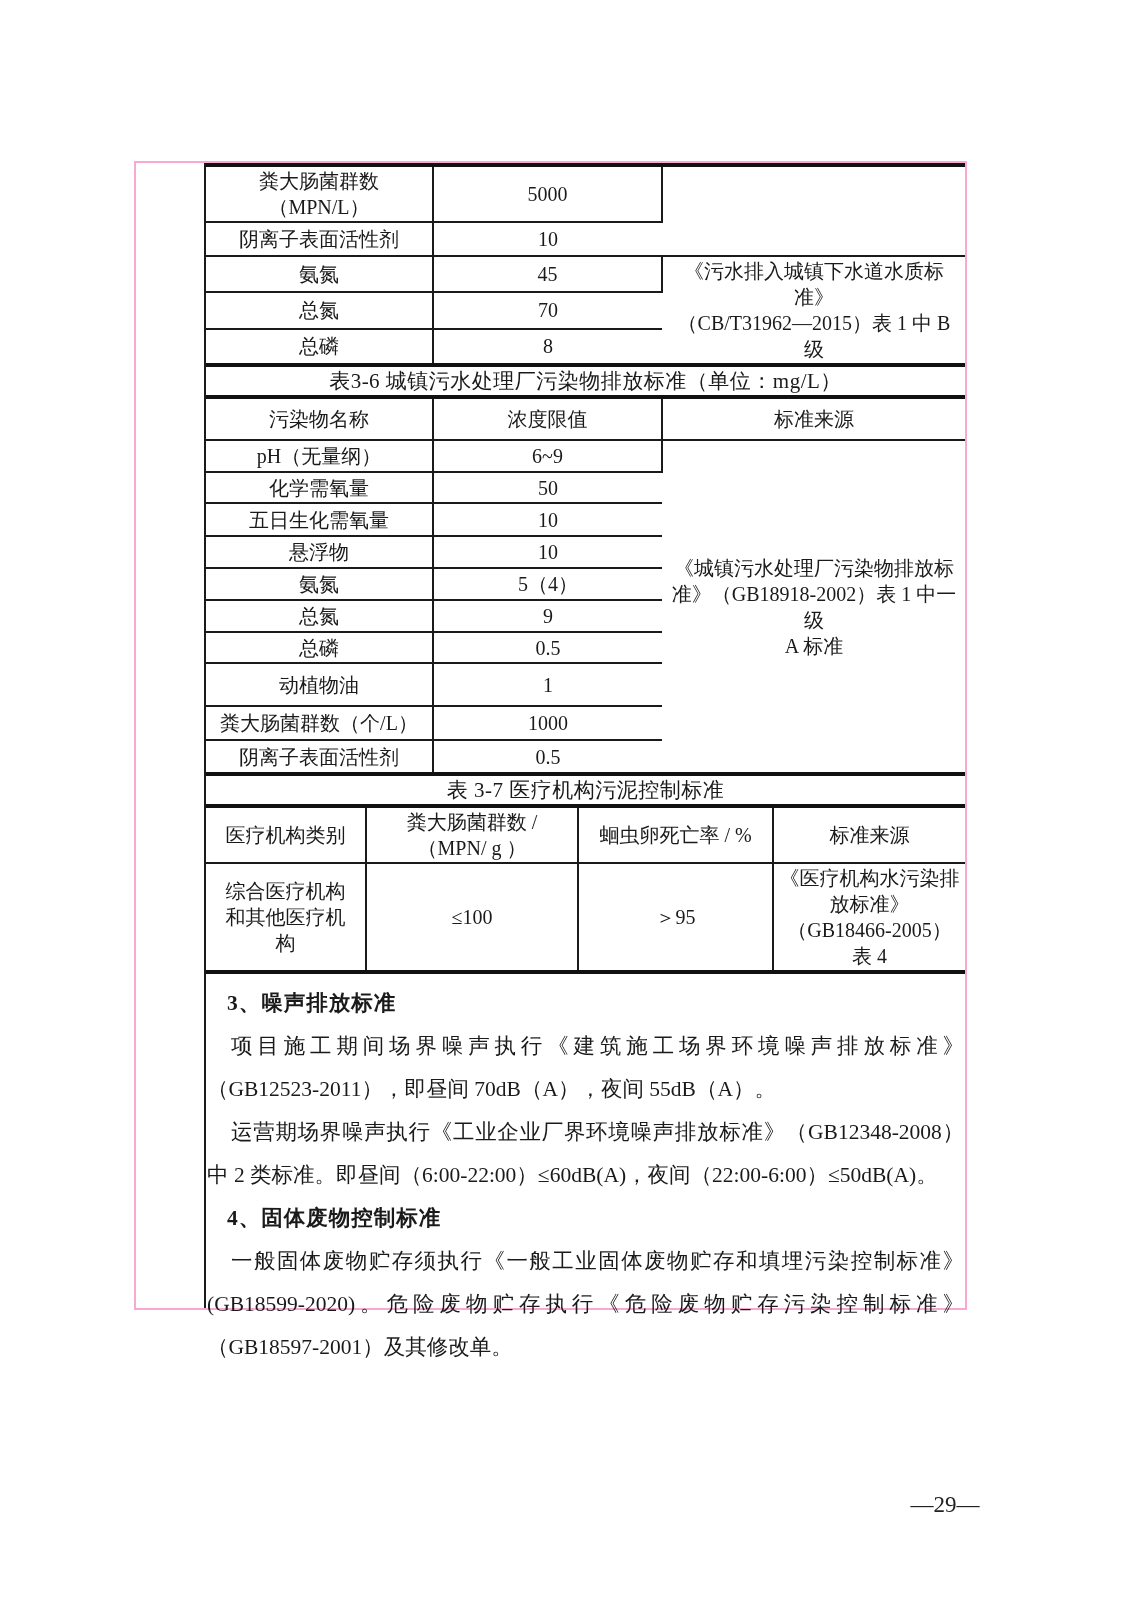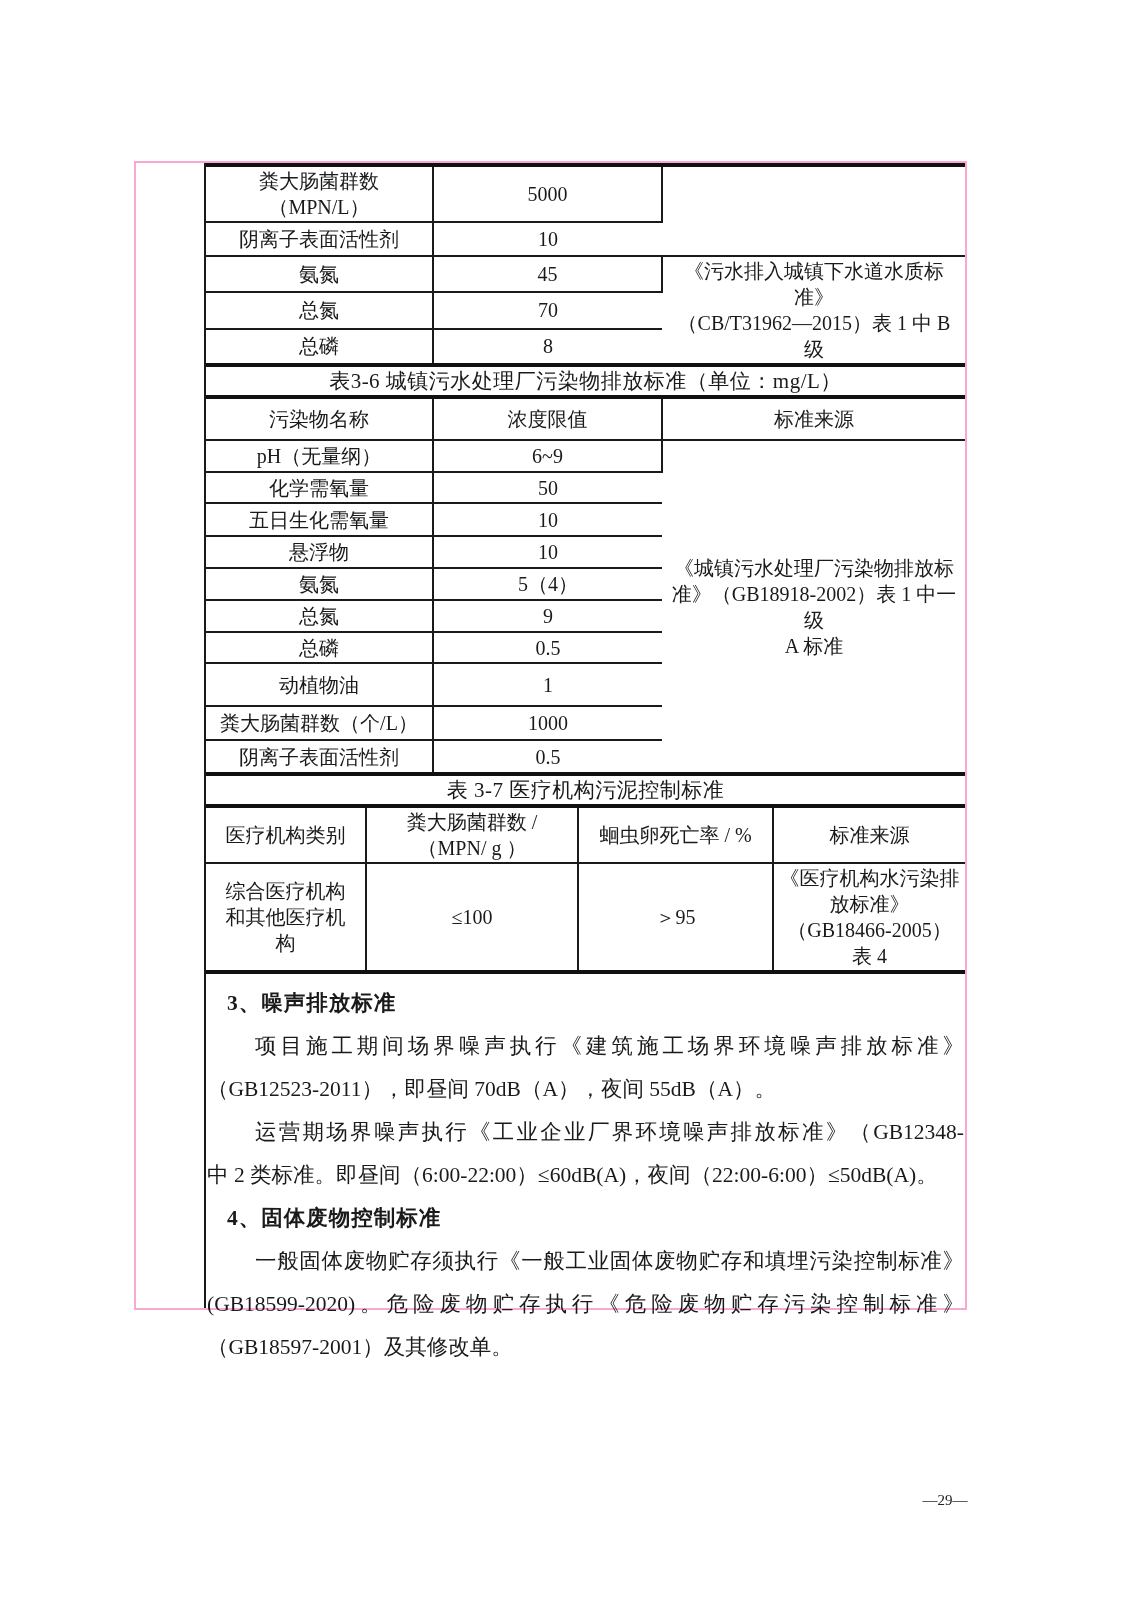--- a/index.html
+++ b/index.html
@@ -29,26 +29,26 @@
   .sec-thickbot{border-bottom:4px solid #111;}
 
   .tbl-title{
     height:40px;display:flex;align-items:center;justify-content:center;
     font-weight:normal;font-size:21px;letter-spacing:.5px;
   }
 
   .textblock{padding:8px 1px 0 1px;}
   .tl{font-size:21.5px;line-height:43px;height:43px;white-space:nowrap;overflow:hidden;}
   .tl.jst{text-align:justify;text-align-last:justify;white-space:normal;}
-  .tl.ind{padding-left:48px;}
+  .tl.ind{padding-left:24px;}
   .tl.hd{font-weight:bold;padding-left:20px;letter-spacing:1px;}
 
   .pageno{
     position:absolute;left:880px;top:1492px;width:130px;text-align:center;
-    font-size:15px;color:#222;
+    font-size:23px;color:#222;
   }
 </style>
 </head>
 <body>
 
 <div class="page">
   <div class="frame">
     <div class="stub"></div>
     <div class="content">
 

